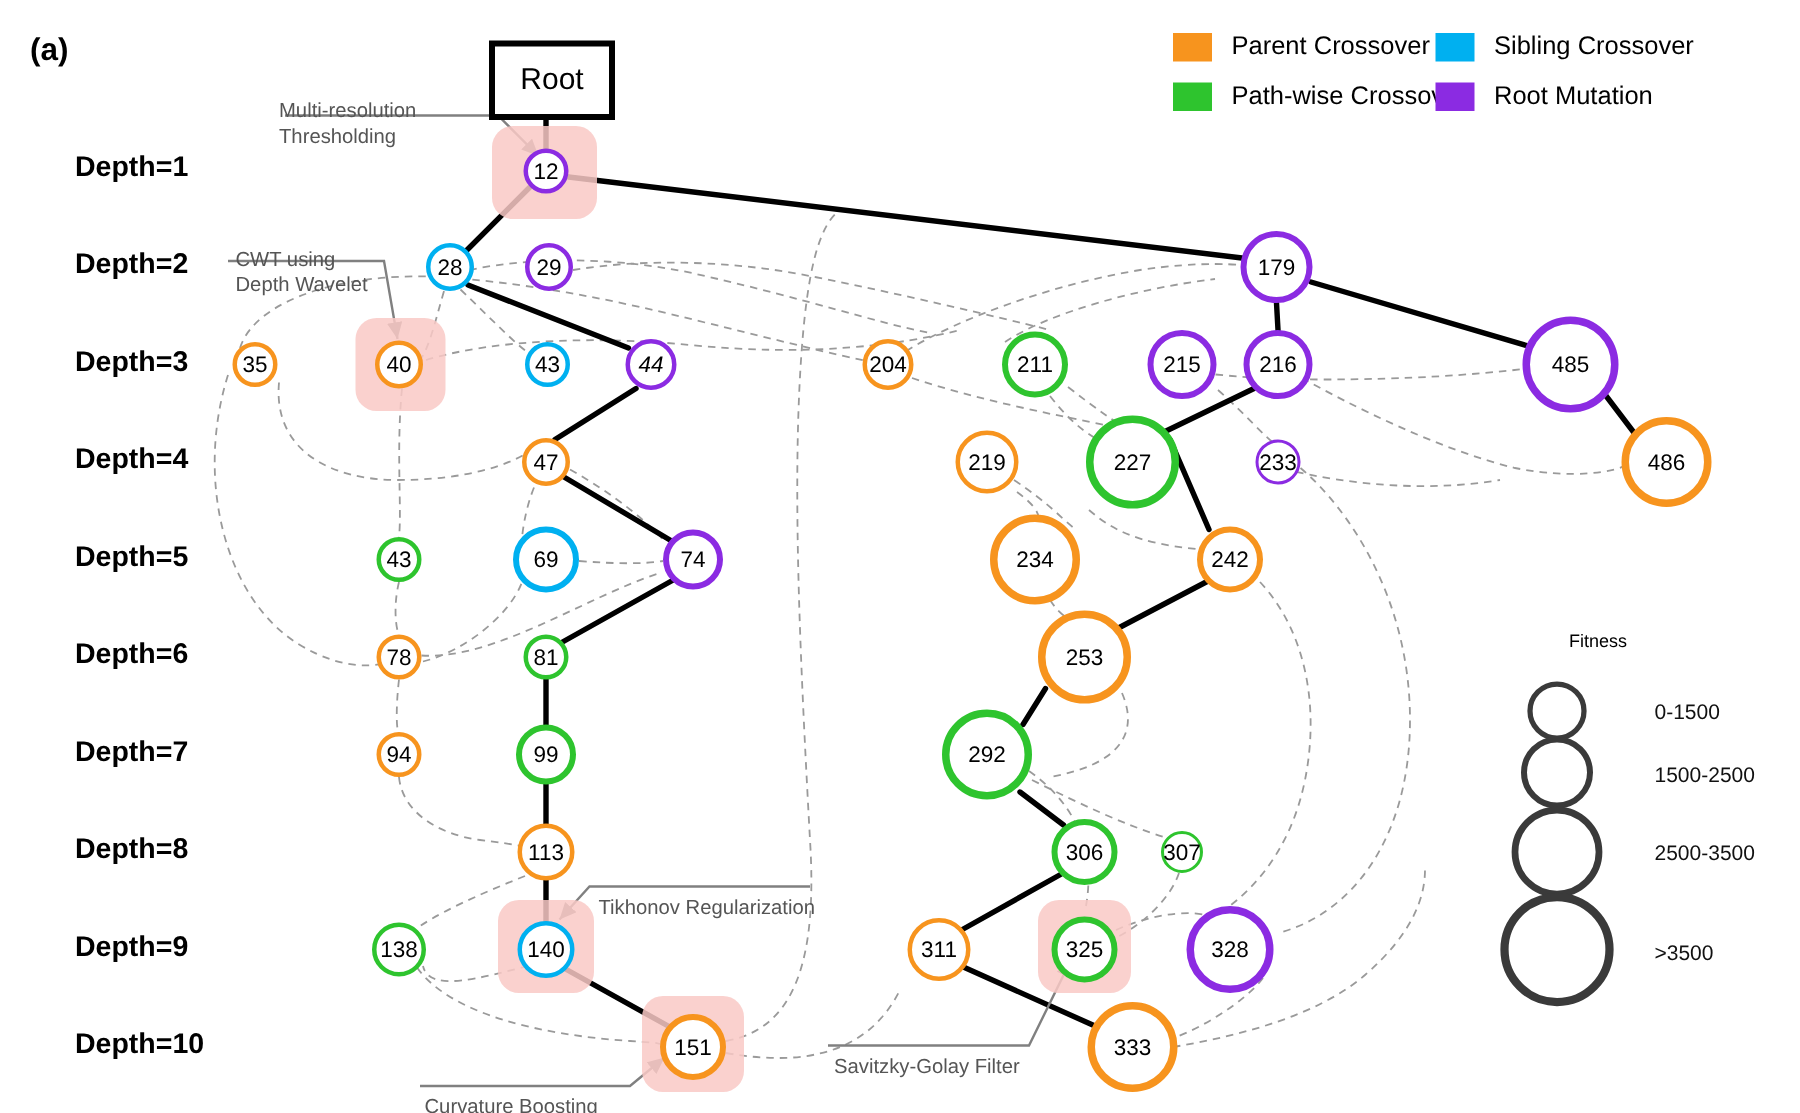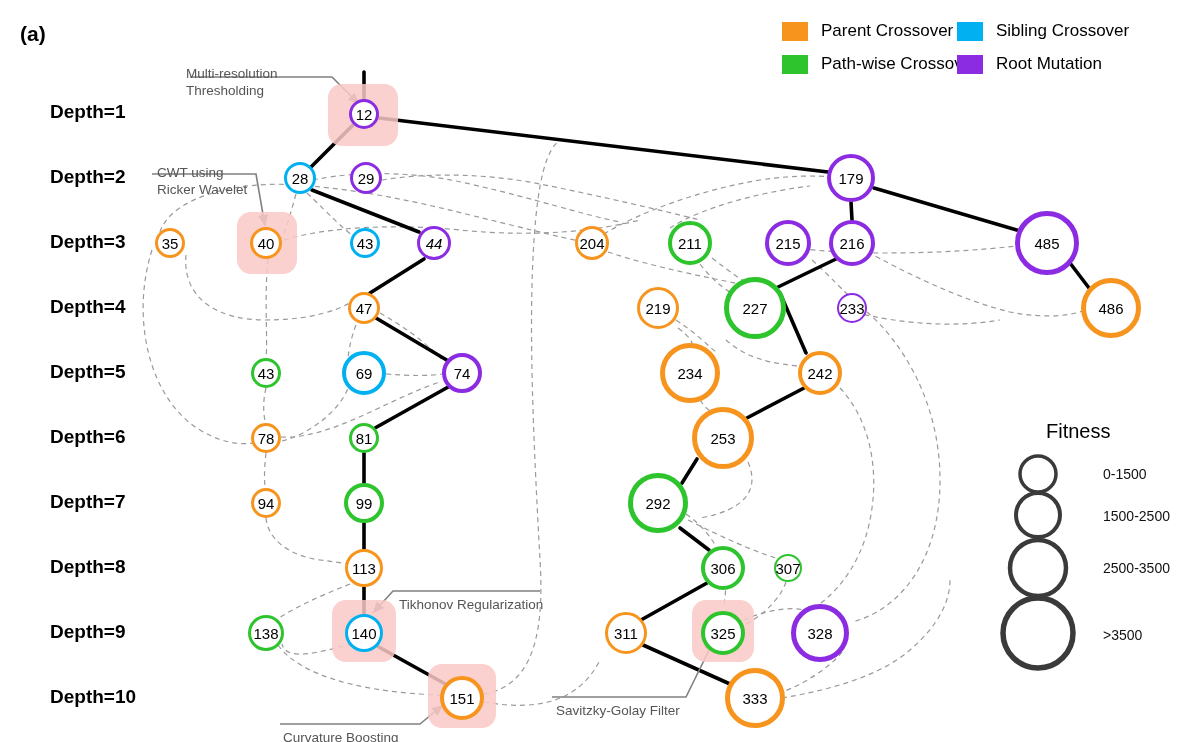--- a/index.html
+++ b/index.html
@@ -5,21 +5,21 @@
   html,body{margin:0;padding:0;background:#ffffff;}
   body{width:1200px;height:742px;position:relative;overflow:hidden;
        font-family:"Liberation Sans", sans-serif;color:#000;}
   #stage{position:absolute;left:0;top:0;width:1200px;height:742px;}
   svg#canvas{position:absolute;left:0;top:0;width:1200px;height:742px;}
   .panel-letter{position:absolute;font-size:21px;font-weight:bold;}
   .depth-label{position:absolute;font-size:19px;font-weight:bold;white-space:nowrap;}
   .legend-item{position:absolute;display:flex;align-items:center;}
   .legend-swatch{width:26px;height:19px;margin-right:13px;}
   .legend-text{font-size:17px;white-space:nowrap;}
-  .fitness-title{position:absolute;font-size:20px;font-weight:normal;white-space:nowrap;}
+  .fitness-title{position:absolute;font-size:12px;font-weight:normal;white-space:nowrap;}
   .fitness-row-label{position:absolute;font-size:14px;white-space:nowrap;color:#111;}
   .annot{position:absolute;font-size:13.5px;color:#555;line-height:1.25;white-space:pre;margin-top:24px;}
   .root-box{position:absolute;border:4px solid #000;background:#fff;
             display:flex;align-items:center;justify-content:center;
             font-size:20px;font-weight:normal;}
   .node{position:absolute;border-radius:50%;background:#fff;
         display:flex;align-items:center;justify-content:center;
         box-sizing:border-box;}
   .node span{font-size:15px;color:#000;line-height:1;}
   .hl{position:absolute;background:#f9c9c6;border-radius:14px;opacity:.85;}
@@ -122,20 +122,23 @@
   <div class="panel-letter" style="left:20px;top:22px;">(a)</div>
 
   <div id="highlights">
       <div class="hl" style="left: 328px; top: 84px; width: 70px; height: 62px;"></div>
       <div class="hl" style="left: 237px; top: 212px; width: 60px; height: 62px;"></div>
       <div class="hl" style="left: 332px; top: 600px; width: 64px; height: 62px;"></div>
       <div class="hl" style="left: 428px; top: 664px; width: 68px; height: 64px;"></div>
       <div class="hl" style="left: 692px; top: 600px; width: 62px; height: 62px;"></div>
     </div>
 
+  <div class="root-box" id="root-box" style="left: 326px; top: 27px; width: 76px; height: 45px;">
+    <span>Root</span>
+  </div>
 
   <div id="depth-labels">
       <div class="depth-label" style="left: 50px; top: 101px;">Depth=1</div>
       <div class="depth-label" style="left: 50px; top: 166px;">Depth=2</div>
       <div class="depth-label" style="left: 50px; top: 231px;">Depth=3</div>
       <div class="depth-label" style="left: 50px; top: 296px;">Depth=4</div>
       <div class="depth-label" style="left: 50px; top: 361px;">Depth=5</div>
       <div class="depth-label" style="left: 50px; top: 426px;">Depth=6</div>
       <div class="depth-label" style="left: 50px; top: 491px;">Depth=7</div>
       <div class="depth-label" style="left: 50px; top: 556px;">Depth=8</div>
@@ -285,18 +288,18 @@
       <div class="fitness-row-label" style="left: 1103px; top: 466px;">0-1500</div>
       <div class="fitness-row-label" style="left: 1103px; top: 508px;">1500-2500</div>
       <div class="fitness-row-label" style="left: 1103px; top: 560px;">2500-3500</div>
       <div class="fitness-row-label" style="left: 1103px; top: 627px;">&gt;3500</div>
     </div>
 
   <div id="annotations">
       <div class="annot" style="left: 186px; top: 42px;">Multi-resolution
 Thresholding</div>
       <div class="annot" style="left: 157px; top: 141px;">CWT using
-Ricker Wavelet</div>
+Depth Wavelet</div>
       <div class="annot" style="left: 399px; top: 573px;">Tikhonov Regularization</div>
       <div class="annot" style="left: 283px; top: 706px;">Curvature Boosting</div>
       <div class="annot" style="left: 556px; top: 679px;">Savitzky-Golay Filter</div>
     </div>
 </div>
 
 </body></html>

